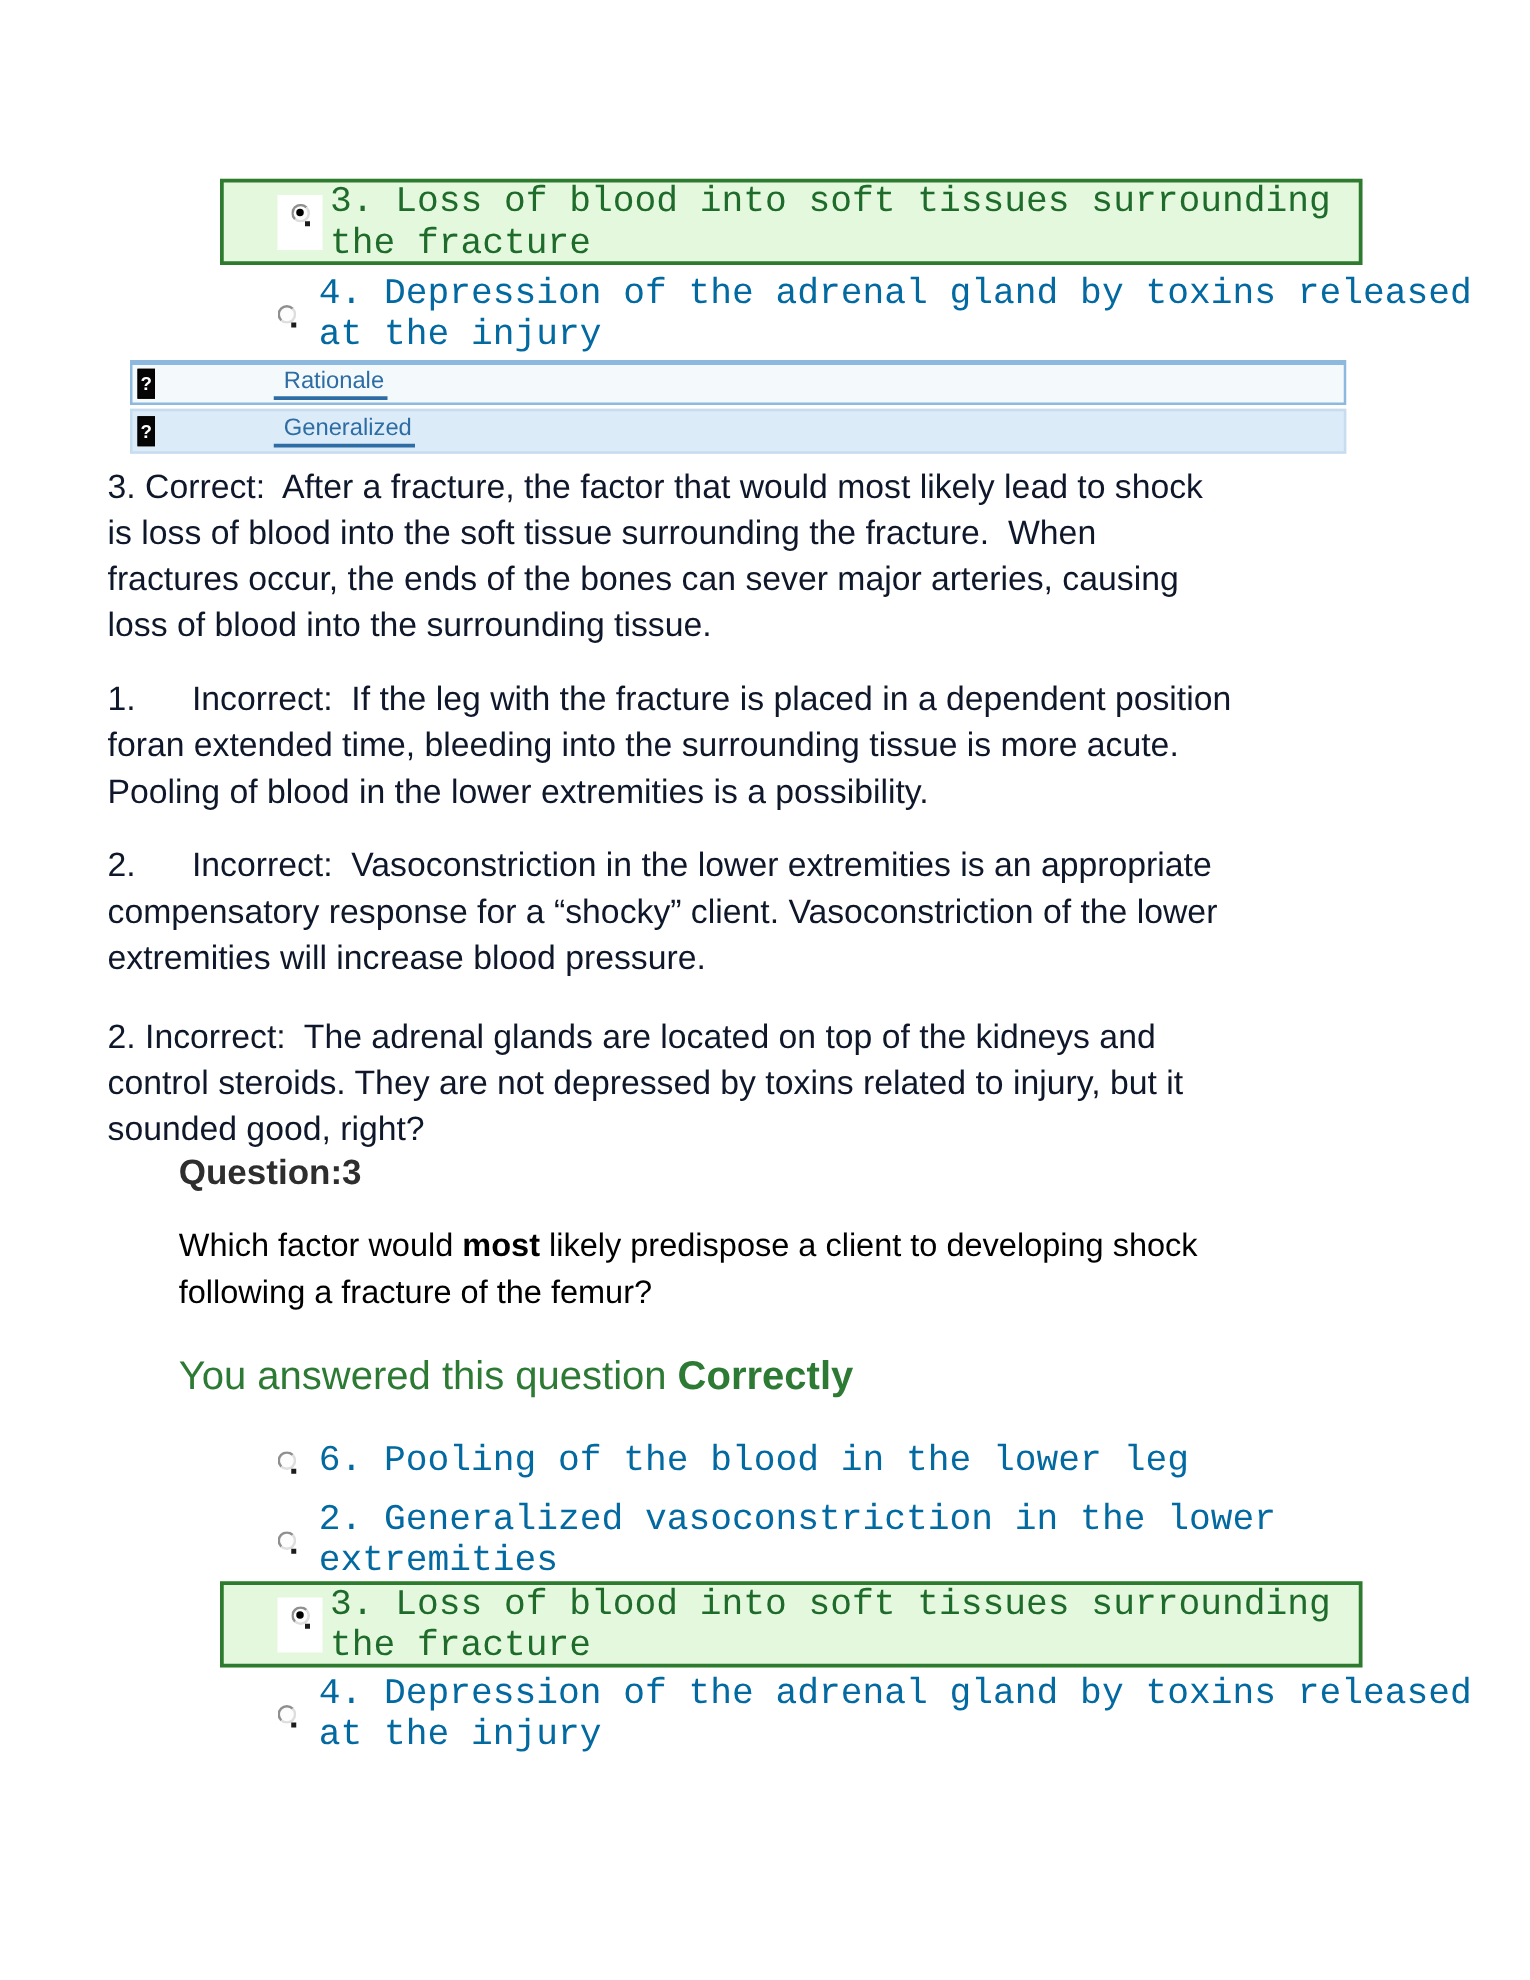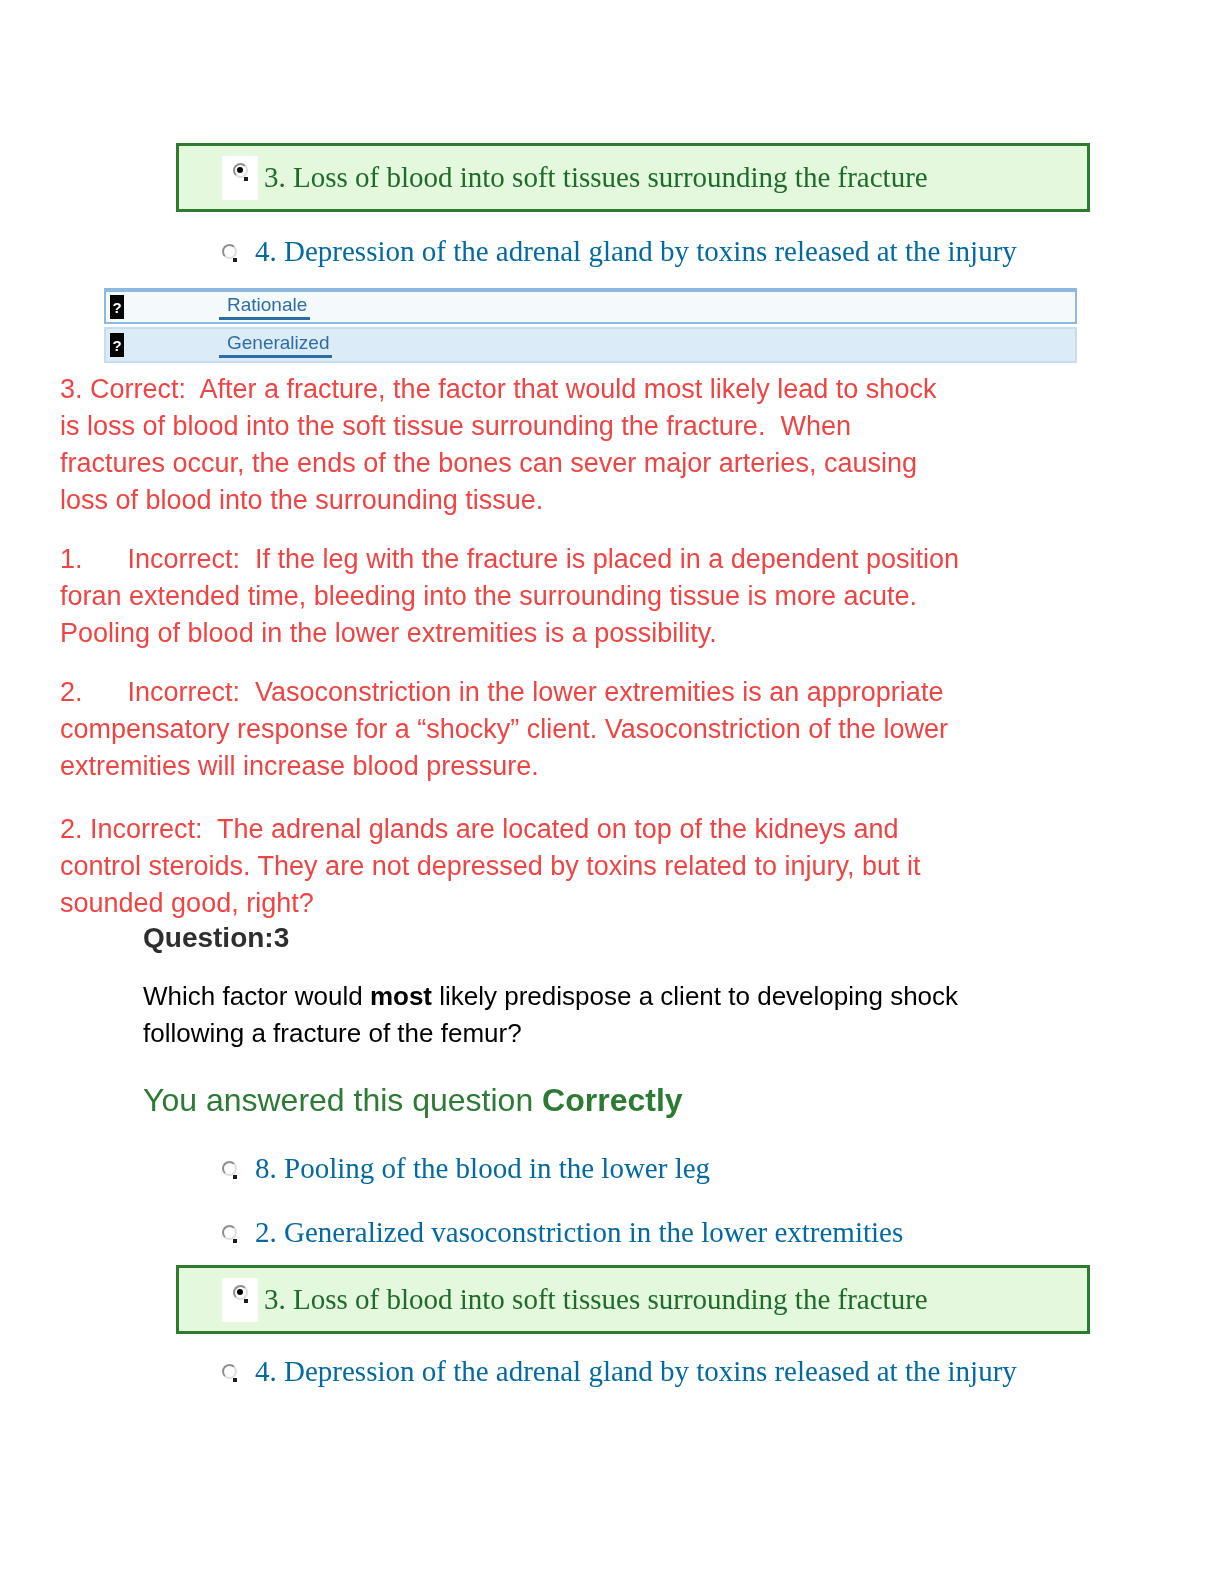--- a/index.html
+++ b/index.html
@@ -16,21 +16,21 @@
     background:#e3f8dc; border:3px solid #2e7b30;
     display:flex; align-items:center; padding-left:43px;
   }
   .answer-box .opt-label { margin-left:6px; }
   .opt-row {
     margin-left:222px; height:46px;
     display:flex; align-items:center;
   }
   .opt-row .opt-label { margin-left:18px; }
   .opt-label {
-    font-family:Liberation Serif, serif;
+    font-family:Liberation Mono, monospace;
     font-size:29px; white-space:pre-wrap;
   }
   .opt-green { color:#1f6b2b; }
   .opt-red   { color:#0369a1; }
 
   
   .radio-patch {
     width:36px; height:44px; background:#ffffff;
     display:flex; justify-content:center; align-items:flex-start;
     padding-top:7px; flex:0 0 auto;
@@ -73,22 +73,22 @@
     flex:0 0 auto;
   }
   .bar-link {
     margin-left:95px; font-size:19px; color:#2e6da4;
     text-decoration:none; border-bottom:3px solid #2e6da4;
     padding:0 3px 1px 8px; cursor:pointer;
   }
 
   
   .body-text {
-    margin-left:60px; font-size:27px; line-height:37px;
-    color:#ef4444; white-space:pre-wrap;
+    margin-left:86px; font-size:27px; line-height:37px;
+    color:#0f172a; white-space:pre-wrap;
   }
   .p1 { margin-top:8px; }
   .p2 { margin-top:22px; }
   .p3 { margin-top:22px; }
   .p4 { margin-top:26px; }
 
   .q-heading {
     margin-left:143px; 
     font-size:28px; font-weight:bold; color:#2e2e2e;
   }
@@ -151,21 +151,21 @@
 
 <h3 class="q-heading">Question:3</h3>
 
 <p class="q-text"><span>Which factor would </span><b>most</b><span> likely predispose a client to developing shock
 following a fracture of the femur?</span></p>
 
 <p class="status-line"><span>You answered this question </span><b>Correctly</b></p>
 
 <div class="opt-row mt-opt1">
   <span class="radio"></span>
-  <span class="opt-label opt-red">8. Pooling of the blood in the lower leg</span>
+  <span class="opt-label opt-red">6. Pooling of the blood in the lower leg</span>
 </div>
 
 <div class="opt-row mt-opt2">
   <span class="radio"></span>
   <span class="opt-label opt-red">2. Generalized vasoconstriction in the lower extremities</span>
 </div>
 
 <div class="answer-box mt-box2">
   <span class="radio-patch">
     <span class="radio sel"></span>

